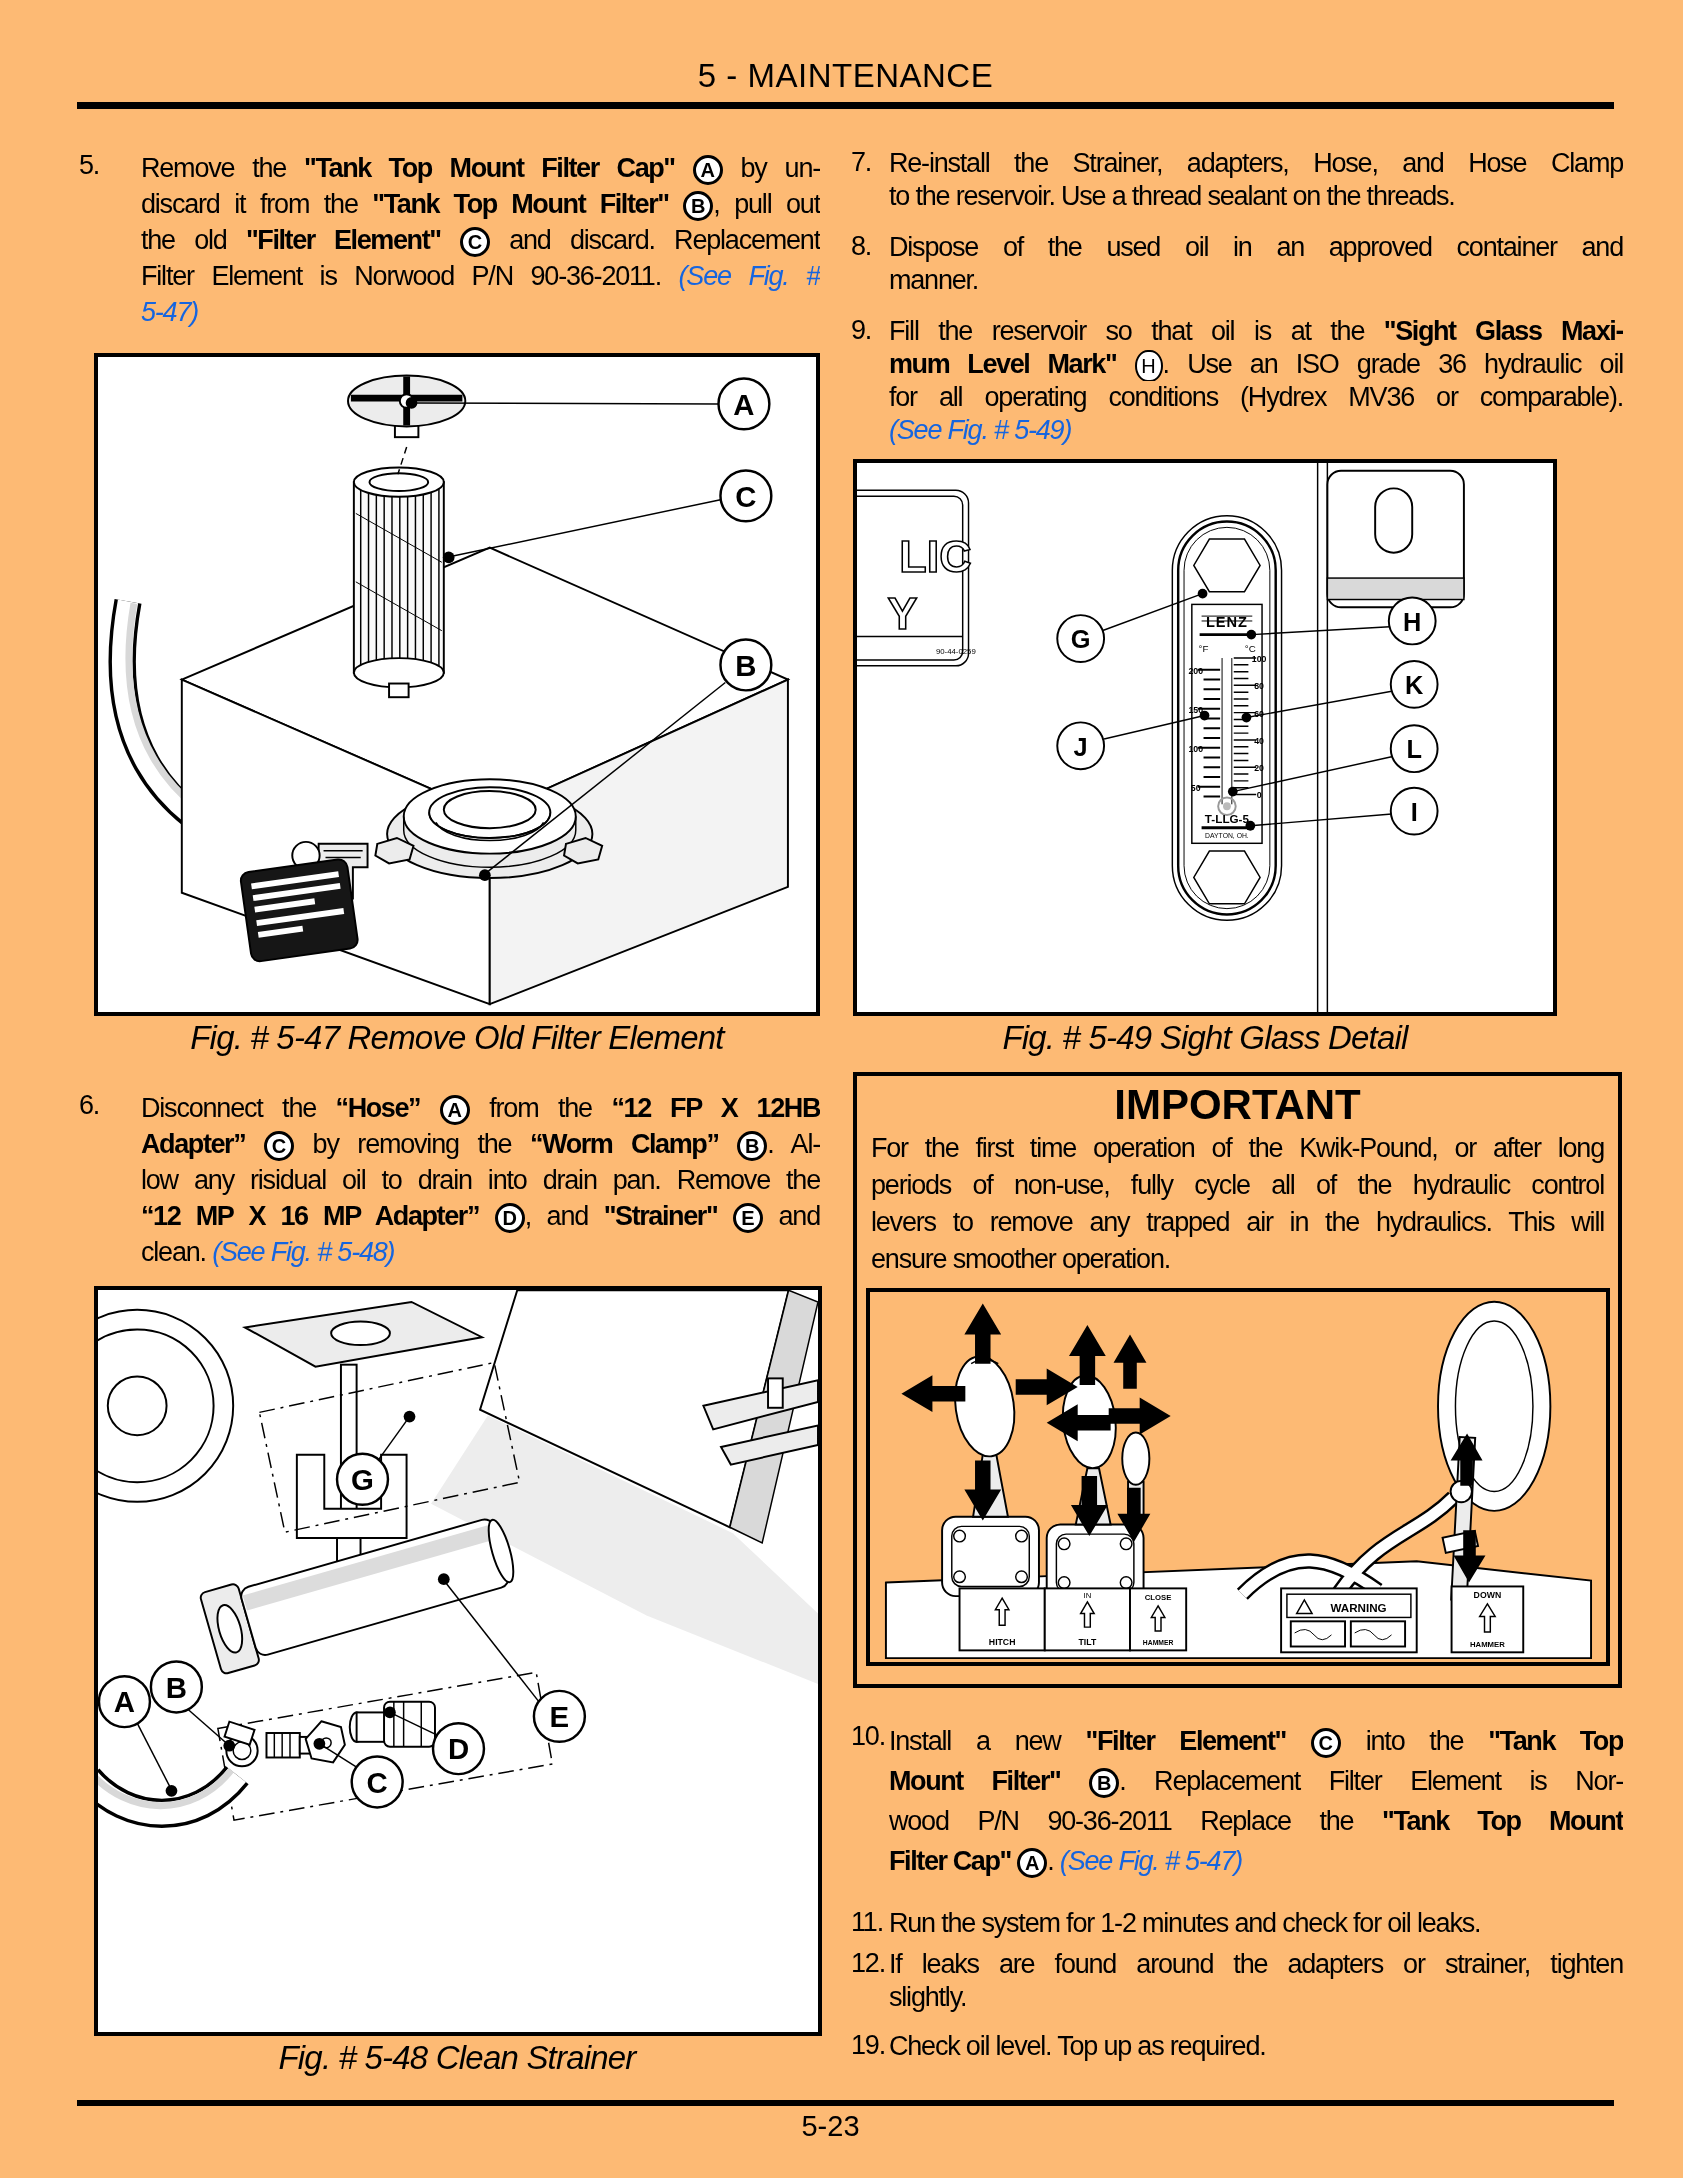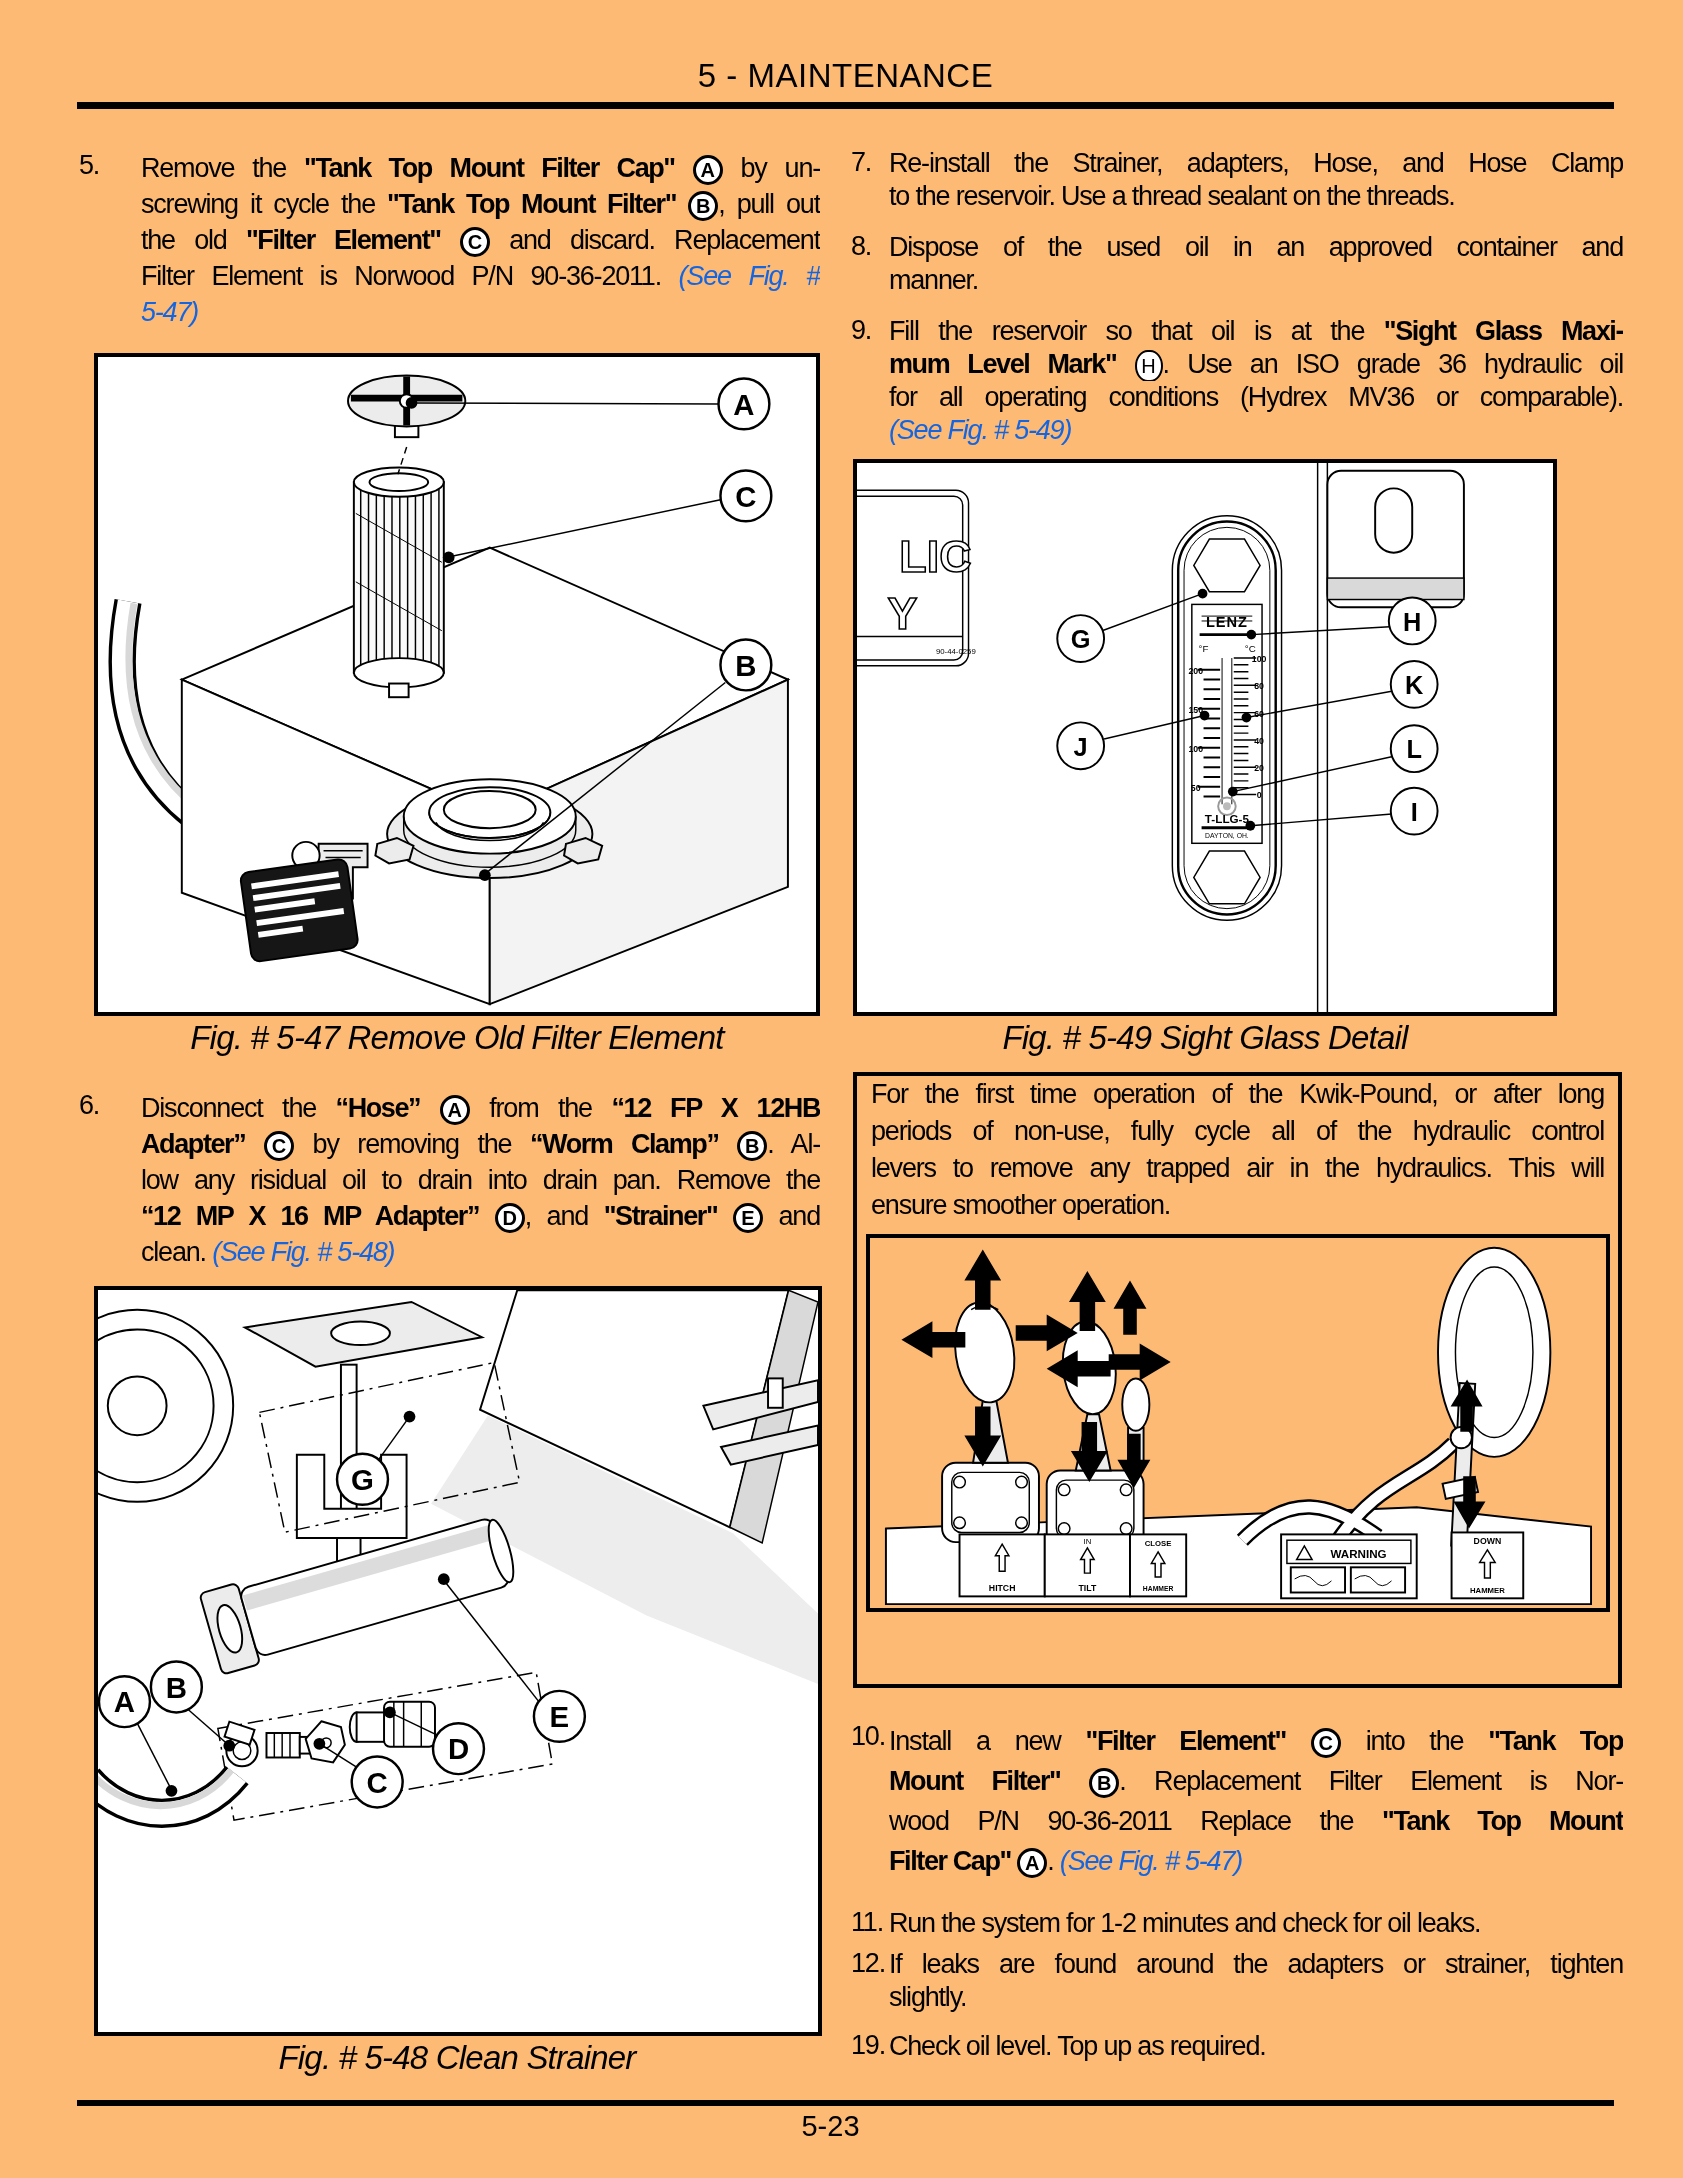--- a/index.html
+++ b/index.html
@@ -63,21 +63,21 @@
 
   <div id="hdr">5 - MAINTENANCE</div>
   <div id="hdr-rule"></div>
 
   <div class="colL">
 
     <div class="item">
       <span class="num">5.</span>
       <div class="body">
           <div class="tl jz"><span>Remove the </span><span class="b">"Tank Top Mount Filter Cap"</span><span> </span><span class="circ">A</span><span> by un-</span></div>
-          <div class="tl jz"><span>screwing it cycle the </span><span class="b">"Tank Top Mount Filter"</span><span> </span><span class="circ">B</span><span>, pull out</span></div>
+          <div class="tl jz"><span>discard it from the </span><span class="b">"Tank Top Mount Filter"</span><span> </span><span class="circ">B</span><span>, pull out</span></div>
           <div class="tl jz"><span>the old </span><span class="b">"Filter Element"</span><span> </span><span class="circ">C</span><span> and discard. Replacement</span></div>
           <div class="tl jz"><span>Filter Element is Norwood P/N 90-36-2011. </span><span class="ref">(See Fig. #</span></div>
           <div class="tl"><span class="ref">5-47)</span></div>
         </div>
     </div>
 
     <div class="figbox" style="margin-left:15px;width:718px;height:655px;margin-top:23px;">
       <svg width="718" height="655" viewBox="0 0 733 670">
 
         <path d="M30,250 C 8,370 42,480 212,522" stroke="#000" stroke-width="28" fill="none"></path>
@@ -395,20 +395,21 @@
         </g>
         <g class="callout small">
           <circle cx="570" cy="357" r="24"></circle>
             <text x="570" y="367">I</text>
         </g>
       </svg>
     </div>
     <div class="cap" style="margin-left:2px;width:704px;">Fig. # 5-49 Sight Glass Detail</div>
 
     <div id="imp">
+      <div id="imp-title">IMPORTANT</div>
       <div id="imp-body">
           <div class="tl jz"><span>For the first time operation of the Kwik-Pound, or after long</span></div>
           <div class="tl jz"><span>periods of non-use, fully cycle all of the hydraulic control</span></div>
           <div class="tl jz"><span>levers to remove any trapped air in the hydraulics. This will</span></div>
           <div class="tl"><span>ensure smoother operation.</span></div>
         </div>
       <div id="imp-img">
         <svg width="736" height="370" viewBox="0 0 751 382">
 
           <polygon points="12,300 560,278 740,298 740,378 12,378" class="fw"></polygon>

